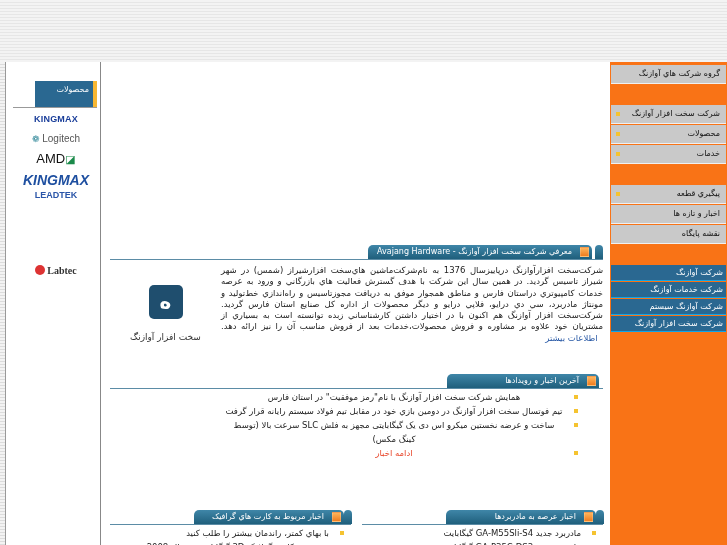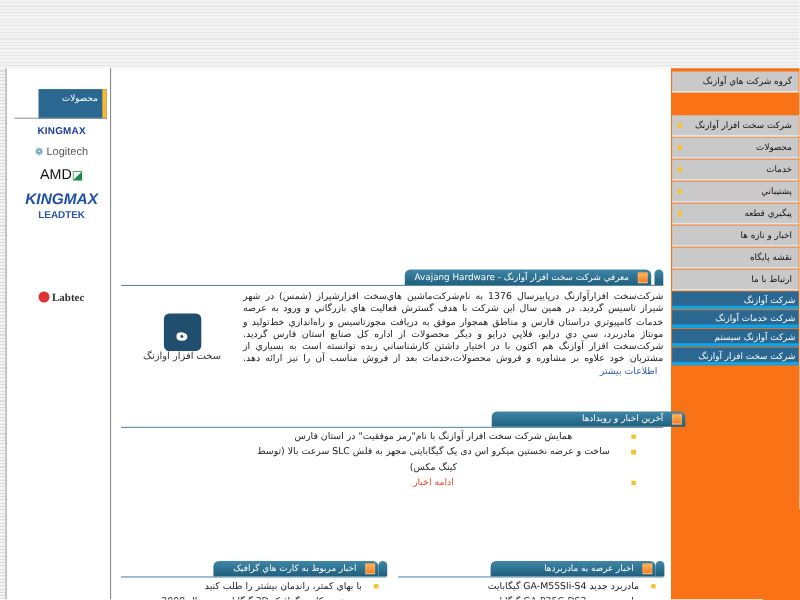--- a/index.html
+++ b/index.html
@@ -43,21 +43,21 @@
     position: absolute; left: 1px; width: 115px; height: 19px;
     background: #c9c9c9; border-bottom: 1px solid #f0f0f0;
     direction: rtl; font-size: 8px; color: #111; padding: 4px 6px 0 6px; white-space: nowrap;
   }
   .menu-item.muted { color: #f4f4f4; background: #c6c6c6; margin-top: 20px; }
   .menu-item .bullet {
     position: absolute; left: 5px; top: 7px; width: 4px; height: 4px; background: #f5c330;
   }
   .blue-item {
     position: absolute; left: 1px; width: 115px; height: 16px; background: #2a6891;
-    border-bottom: 3px solid #0ea5e9; color: #fff; direction: rtl; font-size: 8px; padding: 3px 3px 0 3px; white-space: nowrap;
+    border-bottom: 1px solid #0ea5e9; color: #fff; direction: rtl; font-size: 8px; padding: 3px 3px 0 3px; white-space: nowrap;
   }
 
   
   .sec-head {
     position: absolute; height: 14px; background: linear-gradient(#3f86a8, #1f5f7c);
     border-radius: 5px 5px 0 0; color: #fff; direction: rtl; font-size: 8px;
     padding: 2px 20px 0 16px; white-space: nowrap; overflow: hidden;
   }
   .sec-head .sq {
     position: absolute; right: 3px; top: 2px; width: 9px; height: 10px;
@@ -74,21 +74,21 @@
     font-size: 8.5px; line-height: 11.3px; color: #222;
   }
   .more-link { color: #2a5aa6; }
   .company-logo { position: absolute; left: 118px; top: 285px; width: 95px; text-align: center; }
   .company-logo .box {
     width: 34px; height: 34px; margin: 0 auto; background: #1f4e6e; border-radius: 5px; position: relative;
   }
   .company-logo .box .g {
     position: absolute; left: 9px; top: 6px; width: 16px; height: 22px; color: #fff; font-size: 20px; line-height: 22px; font-weight: bold;
   }
-  .company-logo .name { margin-top: 0; font-size: 9px; color: #333; direction: rtl; letter-spacing: 0.5px; }
+  .company-logo .name { margin-top: 13px; font-size: 9px; color: #333; direction: rtl; letter-spacing: 0.5px; }
 
   ul.news { position: absolute; list-style: none; direction: rtl; font-size: 8.5px; color: #222; }
   ul.news li { position: relative; padding-right: 22px; line-height: 14px; }
   ul.news li .b {
     position: absolute; right: 7px; top: 5px; width: 4px; height: 4px; background: #f5c330;
   }
   ul.news li.red { color: #e8462a; }
 </style>
 </head>
 <body>
@@ -106,25 +106,23 @@
   <div class="logo logo-leadtek"><span>LEADTEK</span></div>
   <div class="logo logo-labtec"><span class="dot"></span><span>Labtec</span></div>
 </div>
 
 <div class="right-col">
   <div class="menu-item" style="top:3px"><span>گروه شرکت هاي آوازنگ</span></div>
   <div class="menu-item muted" style="top:23px"><span>صفحه آغازين</span></div>
   <div class="menu-item" style="top:43px"><span>شرکت سخت افزار آوازنگ</span><span class="bullet"></span></div>
   <div class="menu-item" style="top:63px"><span>محصولات</span><span class="bullet"></span></div>
   <div class="menu-item" style="top:83px"><span>خدمات</span><span class="bullet"></span></div>
-  <div class="menu-item" style="top:103px"><span>پشتيباني</span><span class="bullet"></span></div>
   <div class="menu-item" style="top:123px"><span>پيگيري قطعه</span><span class="bullet"></span></div>
   <div class="menu-item" style="top:143px"><span>اخبار و تازه ها</span></div>
   <div class="menu-item" style="top:163px"><span>نقشه پايگاه</span></div>
-  <div class="menu-item" style="top:183px"><span>ارتباط با ما</span></div>
 
   <div class="blue-item" style="top:203px"><span>شرکت آوازنگ</span></div>
   <div class="blue-item" style="top:220px"><span>شرکت خدمات  آوازنگ</span></div>
   <div class="blue-item" style="top:237px"><span>شرکت آوازنگ سيستم</span></div>
   <div class="blue-item" style="top:254px"><span>شرکت سخت افزار آوازنگ</span></div>
 </div>
 
 <div class="sec-cap" style="left:595px; top:245px;"></div>
 <div class="sec-head" style="left:368px; top:245px; width:224px;">
   <span>معرفي شرکت سخت افزار آوازنگ  -  Avajang Hardware</span>
@@ -137,29 +135,29 @@
       <span class="g">ه</span>
     </div>
   <div class="name">سخت افزار آوازنگ</div>
 </div>
 
 <div class="intro-text">
   <span>شرکت‌سخت افزارآوازنگ درپاييزسال 1376  به نام‌شرکت‌ماشين  هاي‌سخت افزارشيراز (شمس) در شهر شيراز تاسيس گرديد. در همين سال اين شرکت با هدف گسترش فعاليت هاي بازرگاني و ورود به عرصه خدمات کامپيوتري دراستان فارس و مناطق    همجوار موفق به دريافت مجوزتاسيس و راه‌اندازي خط‌توليد و مونتاژ مادربرد، سي دي درايو، فلاپي درايو و ديگر محصولات از اداره کل صنايع استان فارس گرديد. شرکت‌سخت افزار آوازنگ هم اکنون با در اختيار داشتن  کارشناساني زبده توانسته است به بسياري از مشتريان خود  علاوه بر مشاوره و فروش محصولات،خدمات بعد از فروش مناسب آن را نيز ارائه دهد.</span>
   &nbsp;&nbsp;<span class="more-link">اطلاعات بيشتر</span>
 </div>
 
-<div class="sec-head" style="left:447px; top:374px; width:176px;">
+<div class="sec-head" style="left:447px; top:374px; width:152px;">
   <span>آخرين اخبار و رويدادها</span>
   <span class="sq"></span>
 </div>
 <div class="sec-rule" style="left:110px; top:388px; width:493px;"></div>
 <ul class="news" style="left:225px; top:390px; width:360px;text-align:center;">
   <li><span class="b"></span><span>همايش شرکت سخت افزار آوازنگ با نام"رمز موفقيت" در استان فارس</span></li>
   <li><span class="b"></span></li>
-  <li><span class="b"></span></li>
+  <li><span class="b"></span><span>تيم فوتسال سخت افزار آوازنگ در دومين بازي خود در مقابل تيم فولاد سيستم رايانه قرار گرفت</span></li>
   <li><span class="b"></span><span>ساخت و عرضه نخستين ميکرو اس دی يک گيگابايتی مجهز به فلش SLC سرعت بالا (توسط کينگ مکس)</span></li>
   <li class="red"><span class="b"></span><span>ادامه اخبار</span></li>
 </ul>
 
 <div class="sec-cap" style="left:596px; top:510px;"></div>
 <div class="sec-head" style="left:446px; top:510px; width:150px;">
   <span>اخبار عرصه به مادربردها</span>
   <span class="sq"></span>
 </div>
 <div class="sec-rule" style="left:362px; top:524px; width:241px;"></div>

